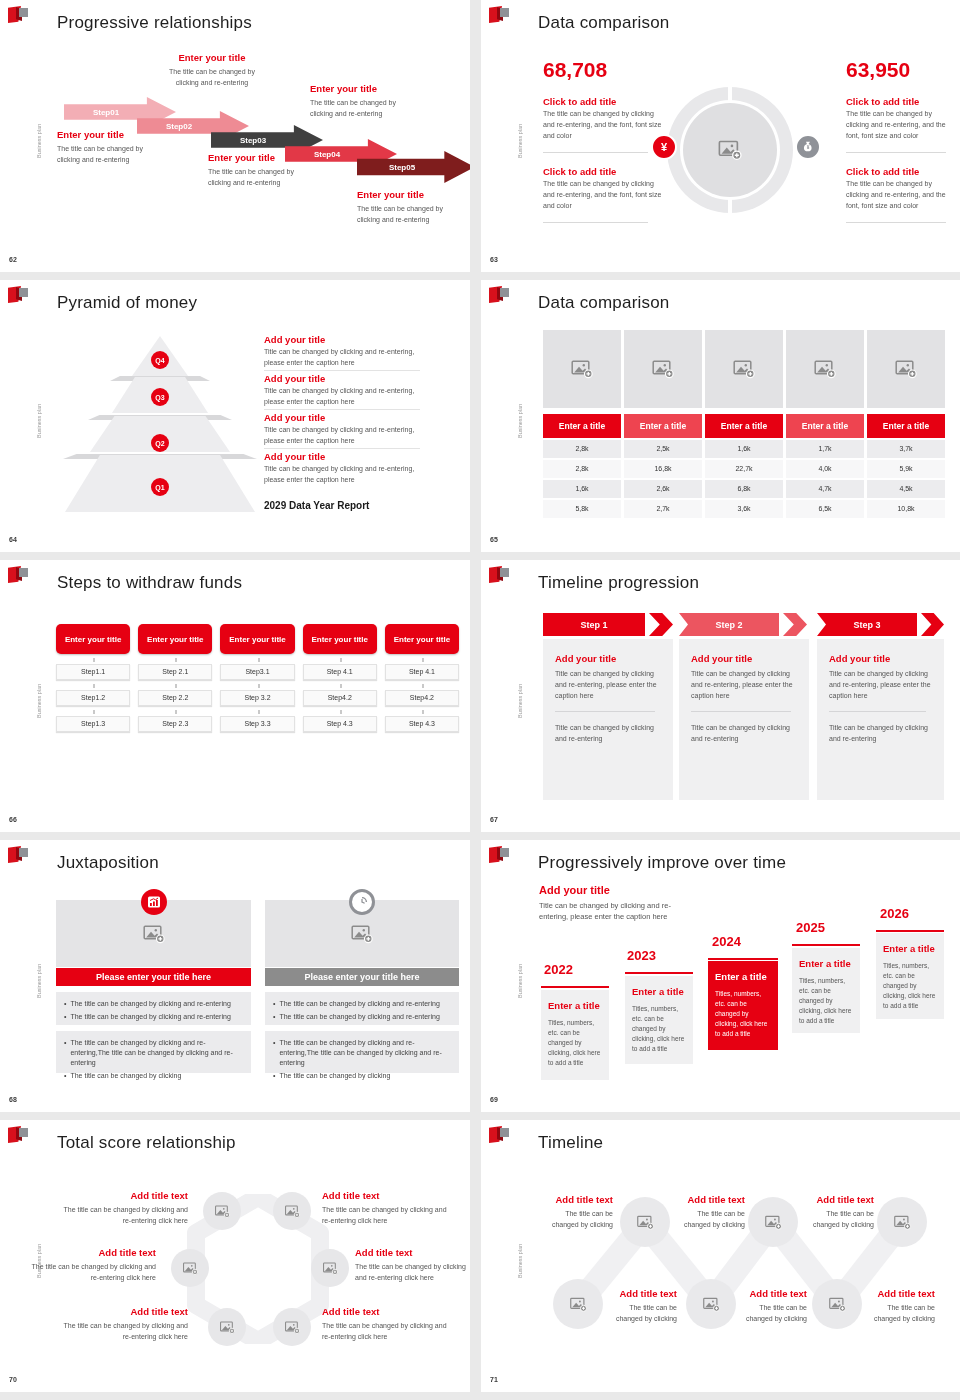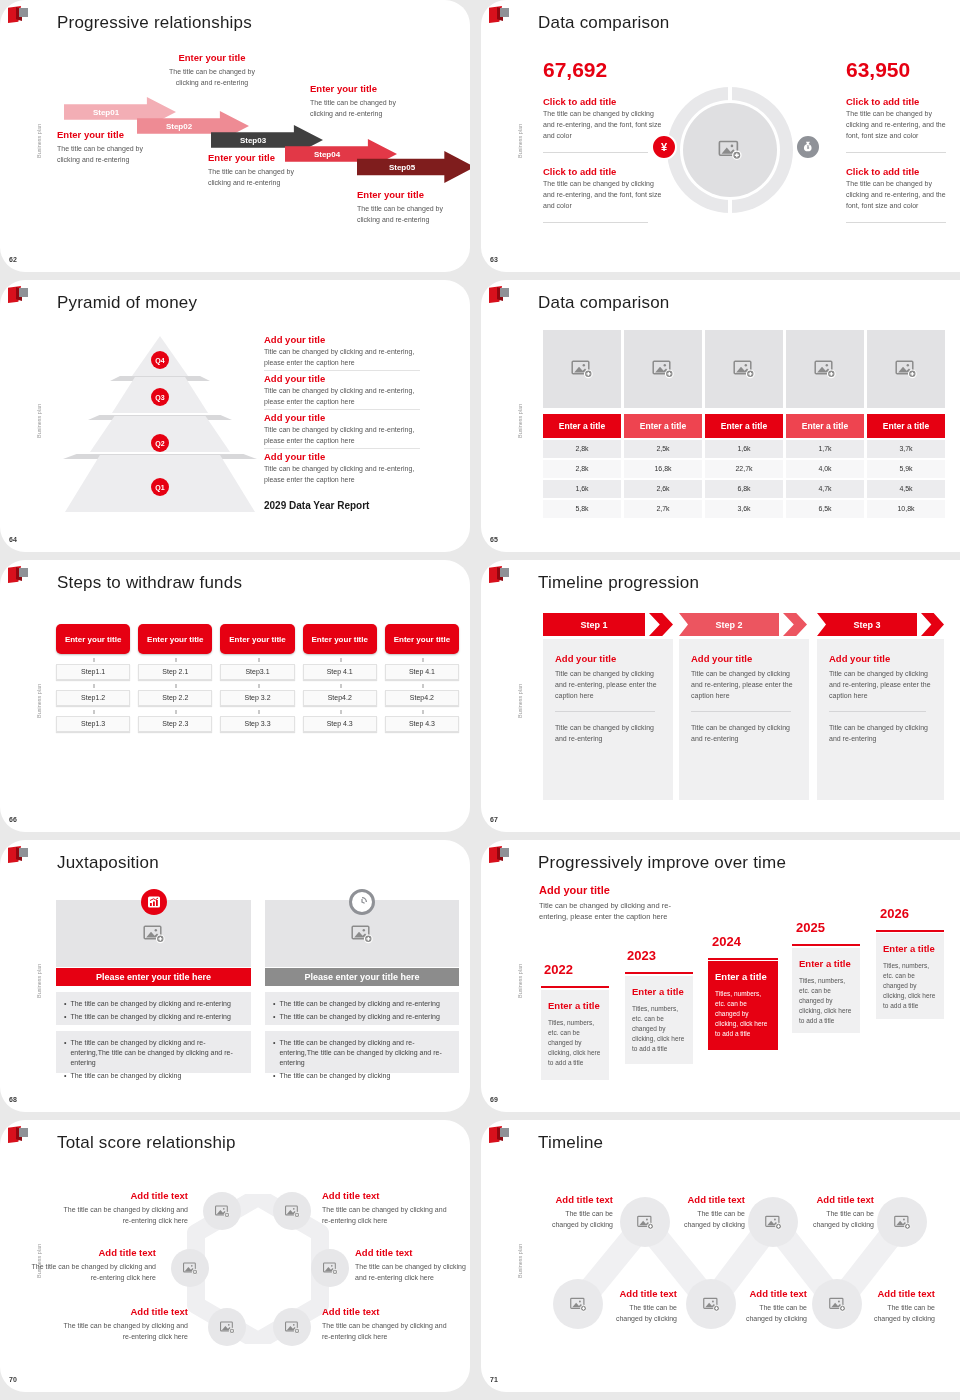--- a/index.html
+++ b/index.html
@@ -1,17 +1,17 @@
 <!DOCTYPE html>
 <html><head>
 <meta charset="utf-8">
 <style>
   html,body{margin:0;padding:0;}
   body{width:960px;height:1400px;position:relative;background:#e9e9e9;font-family:"Liberation Sans",sans-serif;}
-  .slide{position:absolute;width:470px;height:272px;background:#fff;overflow:hidden;border-radius:25px;}
+  .slide{position:absolute;width:470px;height:272px;background:#fff;overflow:hidden;}
   .slide.rcol{width:525px;}
   .abs{position:absolute;}
   .s-title{position:absolute;left:57px;top:13px;font-size:17px;color:#1f1f1f;letter-spacing:.2px;}
   .pagenum{position:absolute;left:9px;bottom:9px;font-size:7px;font-weight:700;color:#3a3a3a;}
   .vlabel{position:absolute;left:36px;top:158px;font-size:5.5px;color:#9a9a9a;white-space:nowrap;transform:rotate(-90deg);transform-origin:0 0;}
   .logo{position:absolute;left:5px;top:4px;width:28px;height:22px;}
   .logo .lg{position:absolute;left:14px;top:4px;width:9px;height:9px;background:#8f9196;}
   .logo .lr{position:absolute;left:3px;top:2px;width:13px;height:17px;background:#d8101c;clip-path:polygon(0 10%,100% 0,80% 92%,0 100%);}
   .logo .ld{position:absolute;left:11px;top:3px;width:6px;height:14px;background:#92060f;clip-path:polygon(0 0,100% 15%,100% 100%,0 88%);}
   .rtitle{color:#e60012;font-weight:700;}
@@ -121,21 +121,21 @@
 <section class="slide rcol" id="s63" style="left:481px;top:0">
   <div class="logo">
       <span class="lr"></span>
       <span class="ld"></span>
       <span class="lg"></span>
     </div>
   <div class="vlabel">Business plan</div>
   <div class="s-title">Data comparison</div>
   <div class="pagenum">63</div>
 
-  <div class="abs rtitle" style="left:62px;top:58px;font-size:21px">67,692</div>
+  <div class="abs rtitle" style="left:62px;top:58px;font-size:21px">68,708</div>
   <div class="abs rtitle t9" style="left:62px;top:96px">Click to add title</div>
   <div class="abs cap t7" style="left:62px;top:108px;width:120px">The title can be changed by clicking and re-entering, and the font, font size and color</div>
   <div class="divline" style="left:62px;top:152px;width:105px"></div>
   <div class="abs rtitle t9" style="left:62px;top:166px">Click to add title</div>
   <div class="abs cap t7" style="left:62px;top:178px;width:120px">The title can be changed by clicking and re-entering, and the font, font size and color</div>
   <div class="divline" style="left:62px;top:222px;width:105px"></div>
 
   <div class="abs rtitle" style="left:365px;top:58px;font-size:21px">63,950</div>
   <div class="abs rtitle t9" style="left:365px;top:96px">Click to add title</div>
   <div class="abs cap t7" style="left:365px;top:108px;width:102px">The title can be changed by clicking and re-entering, and the font, font size and color</div>

